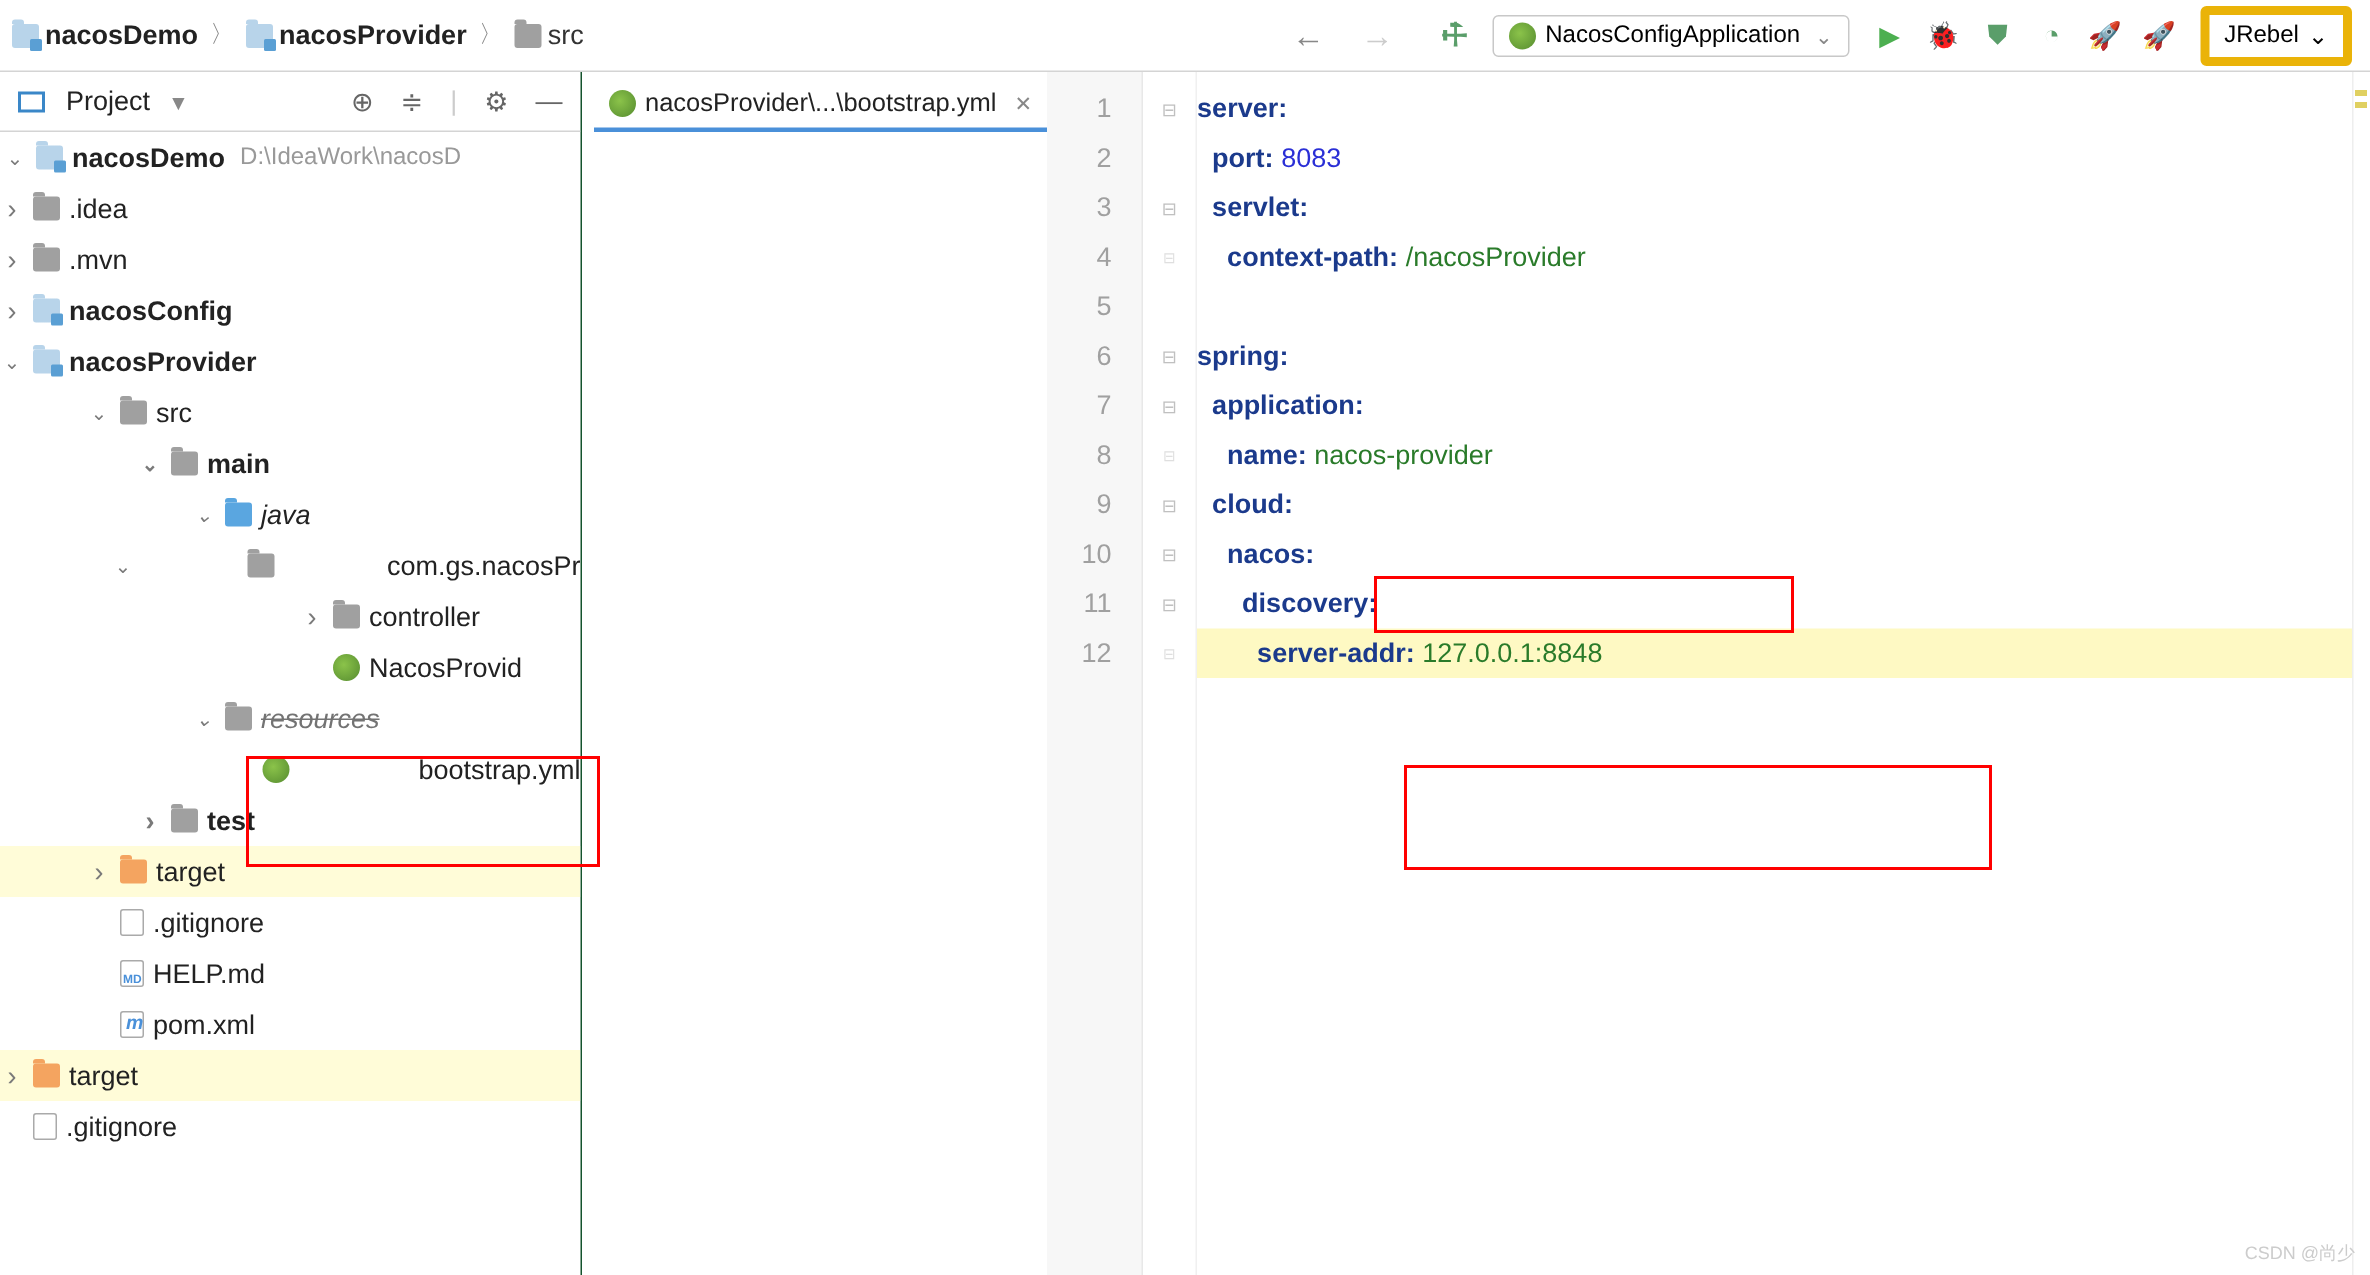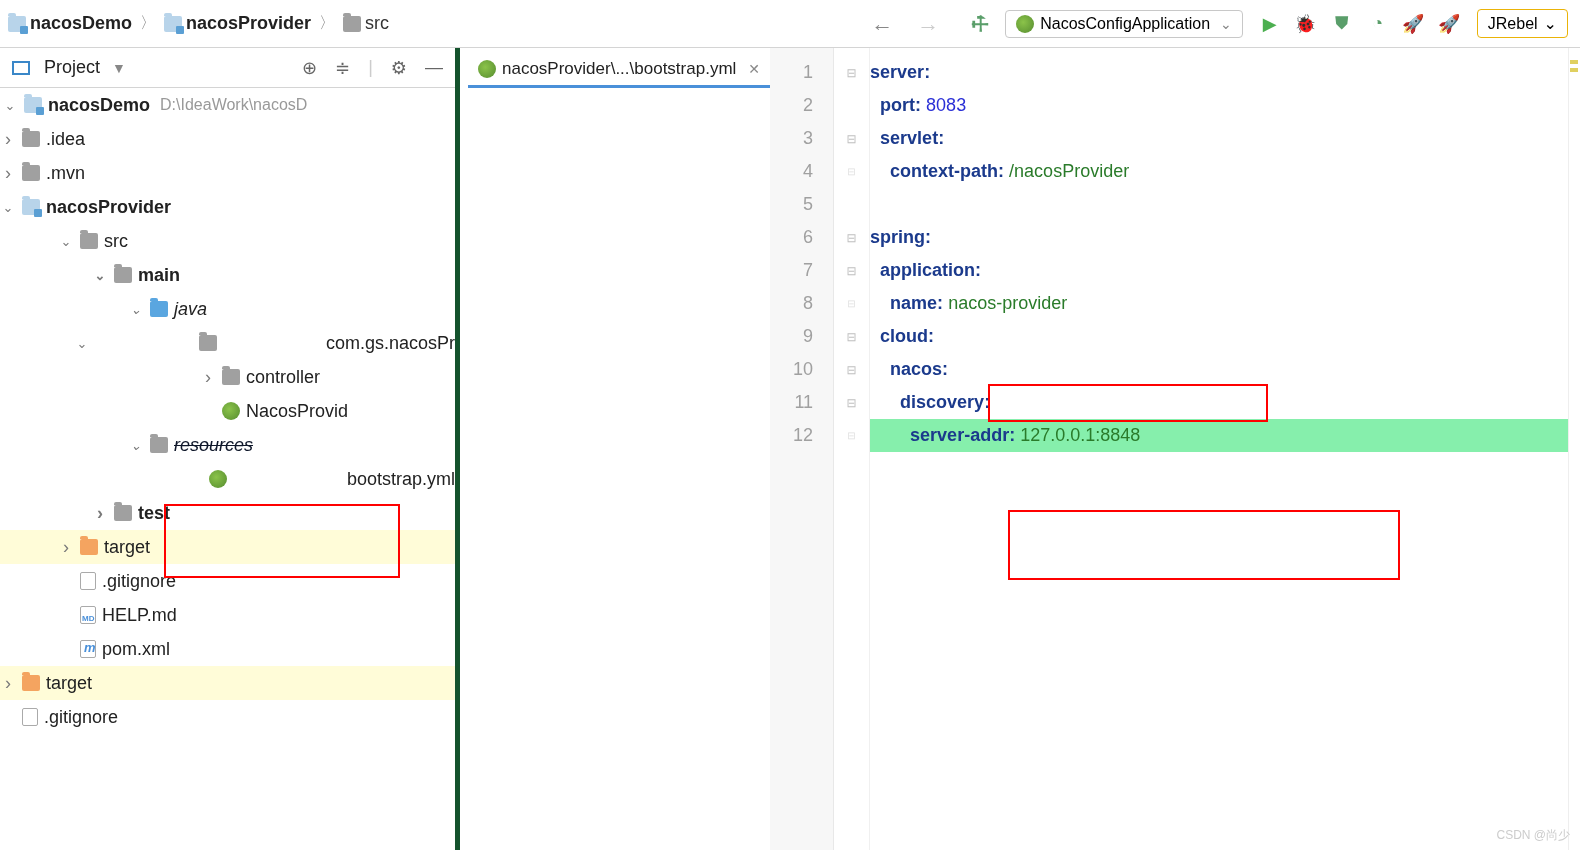--- a/index.html
+++ b/index.html
@@ -29,50 +29,50 @@
 .run-config { display: flex; align-items: center; gap: 6px; border: 1px solid #c8c8c8; border-radius: 4px; padding: 4px 10px; margin: 0 8px; font-size: 16px; }
 .run-config .spring-icon { width: 18px; height: 18px; border-radius: 50%; background: radial-gradient(circle at 40% 40%, #8bc34a, #558b2f); display: inline-block; }
 .run-config .chev { color: #888; font-size: 14px; margin-left: 4px; }
 .tool-icons { display: flex; gap: 14px; margin: 0 8px; align-items: center; }
 .tool-icons .ti { width: 22px; height: 22px; display: flex; align-items: center; justify-content: center; font-size: 18px; cursor: pointer; }
 .ti.play { color: #4caf50; }
 .ti.bug { color: #4caf50; }
 .ti.cov { color: #5a9e6a; }
 .ti.rocket2 { color: #8bc34a; }
 .ti.bug2 { color: #b0a030; }
-.jrebel-combo { display: flex; align-items: center; gap: 6px; border: 1px solid #eab308; border-radius: 4px; padding: 4px 10px; margin: 0 8px; font-size: 16px; }
+.jrebel-combo { display: flex; align-items: center; gap: 6px; border: 6px solid #eab308; border-radius: 4px; padding: 4px 10px; margin: 0 8px; font-size: 16px; }
 
 
 .tool-header { height: 40px; display: flex; align-items: center; border-bottom: 1px solid #d4d4d4; padding: 0 12px; gap: 10px; }
 .proj-icon { width: 18px; height: 14px; border: 2px solid #3a87c8; display: inline-block; }
 .tool-header .title { font-size: 18px; color: #222; margin-left: 4px; }
 .chev-down { color: #888; font-size: 14px; margin-left: 2px; }
 .tool-hdr-icons { display: flex; gap: 18px; margin-left: auto; color: #666; font-size: 18px; }
 
 
 .main-area { display: flex; height: calc(100% - 48px); }
-.sidebar { width: 460px; display: flex; flex-direction: column; border-right: 5px solid #14532d; overflow: hidden; }
+.sidebar { width: 388px; display: flex; flex-direction: column; border-right: 1px solid #14532d; overflow: hidden; }
 .tree { flex: 1; overflow: hidden; font-size: 18px; color: #222; }
 .tree .row { display: flex; align-items: center; height: 34px; gap: 6px; white-space: nowrap; cursor: default; }
 .tree .chev { width: 16px; text-align: center; color: #7a7a7a; font-size: 13px; }
 .tree .chev.open::before { content: "⌄"; }
 .tree .chev.closed::before { content: "›"; font-size: 18px; }
 .tree .blank { width: 16px; display: inline-block; }
 .tree .label { }
 .tree .bold { font-weight: 700; }
 .tree .path { color: #999; font-size: 16px; margin-left: 4px; }
 .ind0 { padding-left: 2px; }
 .ind1 { }
 .ind2 { padding-left: 58px; }
 .ind3 { padding-left: 92px; font-weight: bold; }
 .ind4 { padding-left: 128px; font-style: italic; }
 .ind5 { padding-left: 74px; justify-content: space-between; }
 .ind6 { padding-left: 200px; }
 .highlight-row { background: #fffcd8; }
-.strike { text-decoration: line-through; color: #0f172a; }
+.strike { text-decoration: line-through; color: #737373; }
 .file-icon { width: 16px; height: 18px; border: 1px solid #aaa; display: inline-block; background: #fff; position: relative; border-radius: 2px; }
 .file-icon.md::after { content: "MD"; font-size: 8px; color: #4a90d9; position: absolute; left: 1px; bottom: 0; font-weight: 700; }
 .file-icon.m::after { content: "m"; font-size: 13px; color: #4a90d9; position: absolute; left: 3px; top: -1px; font-weight: 700; font-style: italic; }
 .spring-small { width: 18px; height: 18px; border-radius: 50%; background: radial-gradient(circle at 40% 40%, #8bc34a, #558b2f); display: inline-block; }
 
 
 .redbox1 { position: absolute; border: 2px solid #f00; left: 164px; top: 504px; width: 236px; height: 74px; pointer-events: none; }
 .redbox2 { position: absolute; border: 2px solid #f00; left: 528px; top: 336px; width: 280px; height: 38px; pointer-events: none; }
 .redbox3 { position: absolute; border: 2px solid #f00; left: 548px; top: 462px; width: 392px; height: 70px; pointer-events: none; }
 
@@ -83,21 +83,21 @@
 .tab .close { color: #888; font-size: 14px; margin-left: 6px; }
 .code-area { flex: 1; display: flex; font-family: "Consolas", "Courier New", monospace; font-size: 18px; position: relative; }
 .gutter { width: 64px; background: #f7f7f7; border-right: 1px solid #e8e8e8; text-align: right; color: #a0a0a0; padding-top: 8px; }
 .gutter .ln { height: 33px; line-height: 33px; padding-right: 20px; position: relative; }
 .fold-col { width: 36px; background: #fff; border-right: 1px solid #f0f0f0; padding-top: 8px; }
 .fold-col .fc { height: 33px; display: flex; align-items: center; justify-content: center; color: #c0c0c0; font-size: 12px; }
 .fc.dash::before { content: "⊟"; }
 .fc.end::before { content: "⊟"; font-size: 10px; opacity: .5; }
 .code-lines { flex: 1; padding-top: 8px; }
 .code-lines .cl { height: 33px; line-height: 33px; white-space: pre; }
-.cl.hl { background: #86efac; }
+.cl.hl { background: #fef9c3; }
 .key { color: #1b3a8c; font-weight: 700; }
 .colon { color: #1b3a8c; font-weight: 700; }
 .val-num { color: #2a2fd6; }
 .val-str { color: #2a7b2a; }
 .right-edge { position: absolute; right: 0; top: 0; bottom: 0; width: 12px; background: #fff; border-left: 1px solid #eee; }
 .right-edge .mark { position: absolute; right: 2px; width: 8px; height: 4px; background: #e0d060; }
 
 .watermark { position: absolute; right: 10px; bottom: 6px; font-size: 12px; color: #ccc; }
 </style>
 </head>
@@ -177,20 +177,27 @@
           <span class="chev closed"></span>
           <span class="folder-icon grey"></span>
           <span class="label">.idea</span>
         </div>
       <div class="row ind1">
           <span class="chev closed"></span>
           <span class="folder-icon grey"></span>
           <span class="label">.mvn</span>
         </div>
       <div class="row ind1">
+          <span class="chev closed"></span>
+          <span class="folder-icon">
+            <span class="module-dot"></span>
+          </span>
+          <span class="label bold">nacosConfig</span>
+        </div>
+      <div class="row ind1">
           <span class="chev open"></span>
           <span class="folder-icon">
             <span class="module-dot"></span>
           </span>
           <span class="label bold">nacosProvider</span>
         </div>
       <div class="row ind2">
           <span class="chev open"></span>
           <span class="folder-icon grey"></span>
           <span class="label">src</span>

